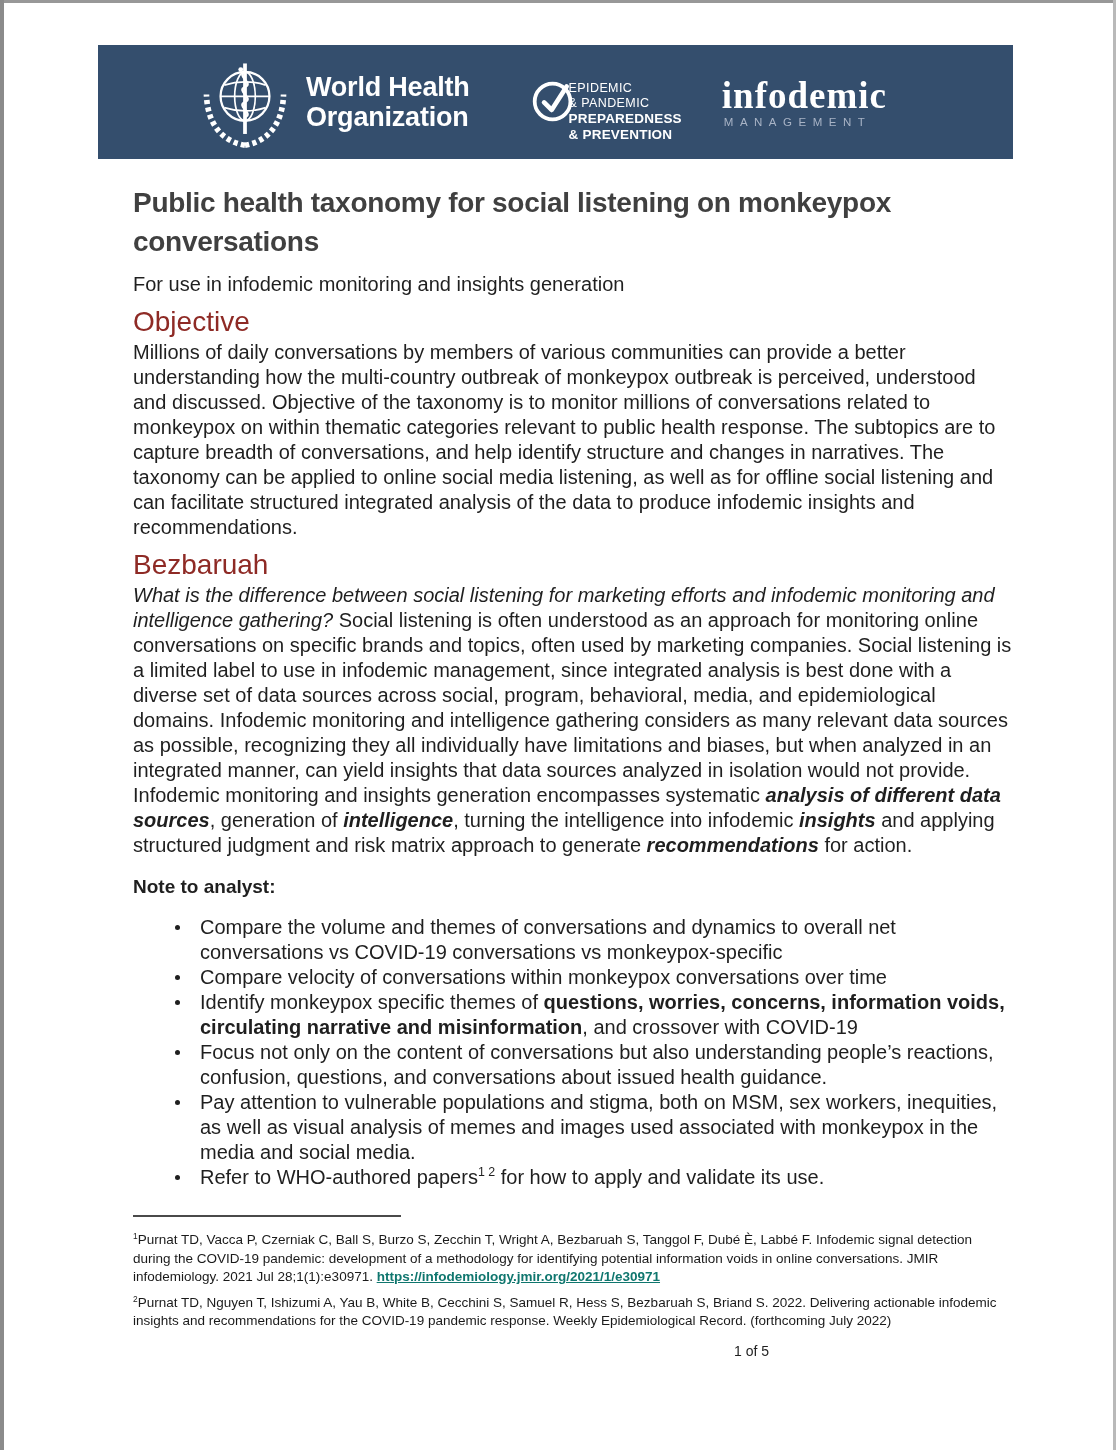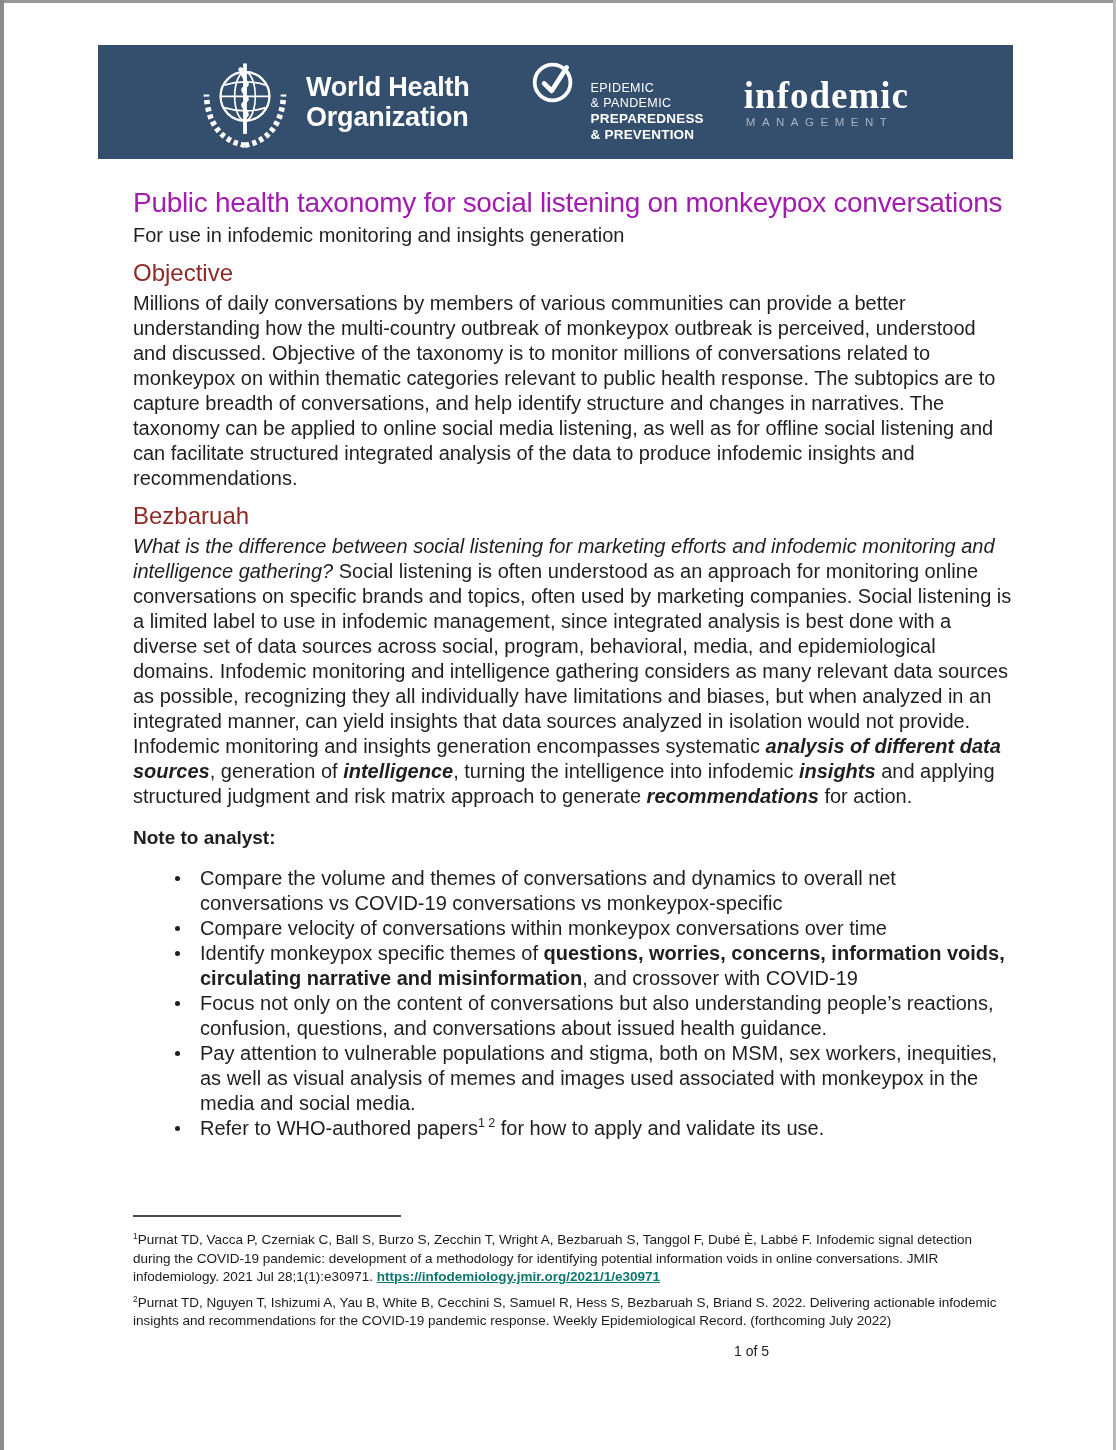--- a/index.html
+++ b/index.html
@@ -14,36 +14,36 @@
 
   .page { position:absolute; left:4px; top:3px; width:885px; height:1447px; background:#ffffff; }
 
   
   .banner { position:absolute; left:94px; top:42px; width:915px; height:114px;
             background:#344e6d; display:flex; align-items:center; color:#ffffff; }
   .who-block { margin-left:100px; display:flex; align-items:center; }
   .who-emblem { width:94px; height:94px; flex:0 0 auto; }
   .who-wordmark { margin-left:14px; font-size:27px; font-weight:700; line-height:30px; letter-spacing:-0.2px; }
 
-  .epp-block { margin-left:60px; display:flex; align-items:flex-start;gap:22px; }
+  .epp-block { margin-left:60px; display:flex; align-items:center; }
   .check-circle { width:47px; height:47px; margin-top:-2px; margin-right:-8px; flex:0 0 auto; }
   .epp-text { margin-top:20px; text-transform:uppercase; }
   .epp-l1, .epp-l2 { font-size:12.5px; font-weight:400; line-height:15px; letter-spacing:0.4px; }
   .epp-l3, .epp-l4 { font-size:13.5px; font-weight:700; line-height:16px; letter-spacing:0.2px; }
 
   .info-block { margin-left:40px; }
   .info-word { font-family:"Liberation Serif", serif; font-size:37px; line-height:38px; font-weight:600; letter-spacing:1px; }
   .info-sub  { font-size:11.5px; letter-spacing:6.5px; color:#a9b4c6; margin-top:1px; margin-left:2px; }
 
   
   .content { position:absolute; left:129px; top:180px; width:880px; color:#1f1f1f; }
-  h1.doc-title { font-size:28px; line-height:39px; font-weight:400; letter-spacing:-0.3px;
-                 color:#a21caf; margin-bottom:0; }
+  h1.doc-title { font-size:28px; line-height:39px; font-weight:700; letter-spacing:-0.3px;
+                 color:#404040; margin-bottom:10px; }
   .subtitle { font-size:20px; line-height:26px; margin-bottom:10px; }
-  h2.section-heading { font-size:24px; line-height:30px; font-weight:400; color:#8e2a25;
+  h2.section-heading { font-size:28px; line-height:30px; font-weight:400; color:#8e2a25;
                        margin-top:10px; margin-bottom:3px; }
   p.body-para { font-size:20px; line-height:25px; margin-bottom:0; }
   p.note-label { font-size:19px; font-weight:700; margin-top:18px; margin-bottom:17px; }
   ul.note-list { list-style:none; margin-top:15px; }
   ul.note-list li { position:relative; padding-left:67px; font-size:20px; line-height:25px; }
   ul.note-list li::before { content:''; position:absolute; left:42px; top:10px; width:5px; height:5px;
                             border-radius:50%; background:#1f1f1f; }
   sup { font-size:62%; line-height:0; }
 
   

